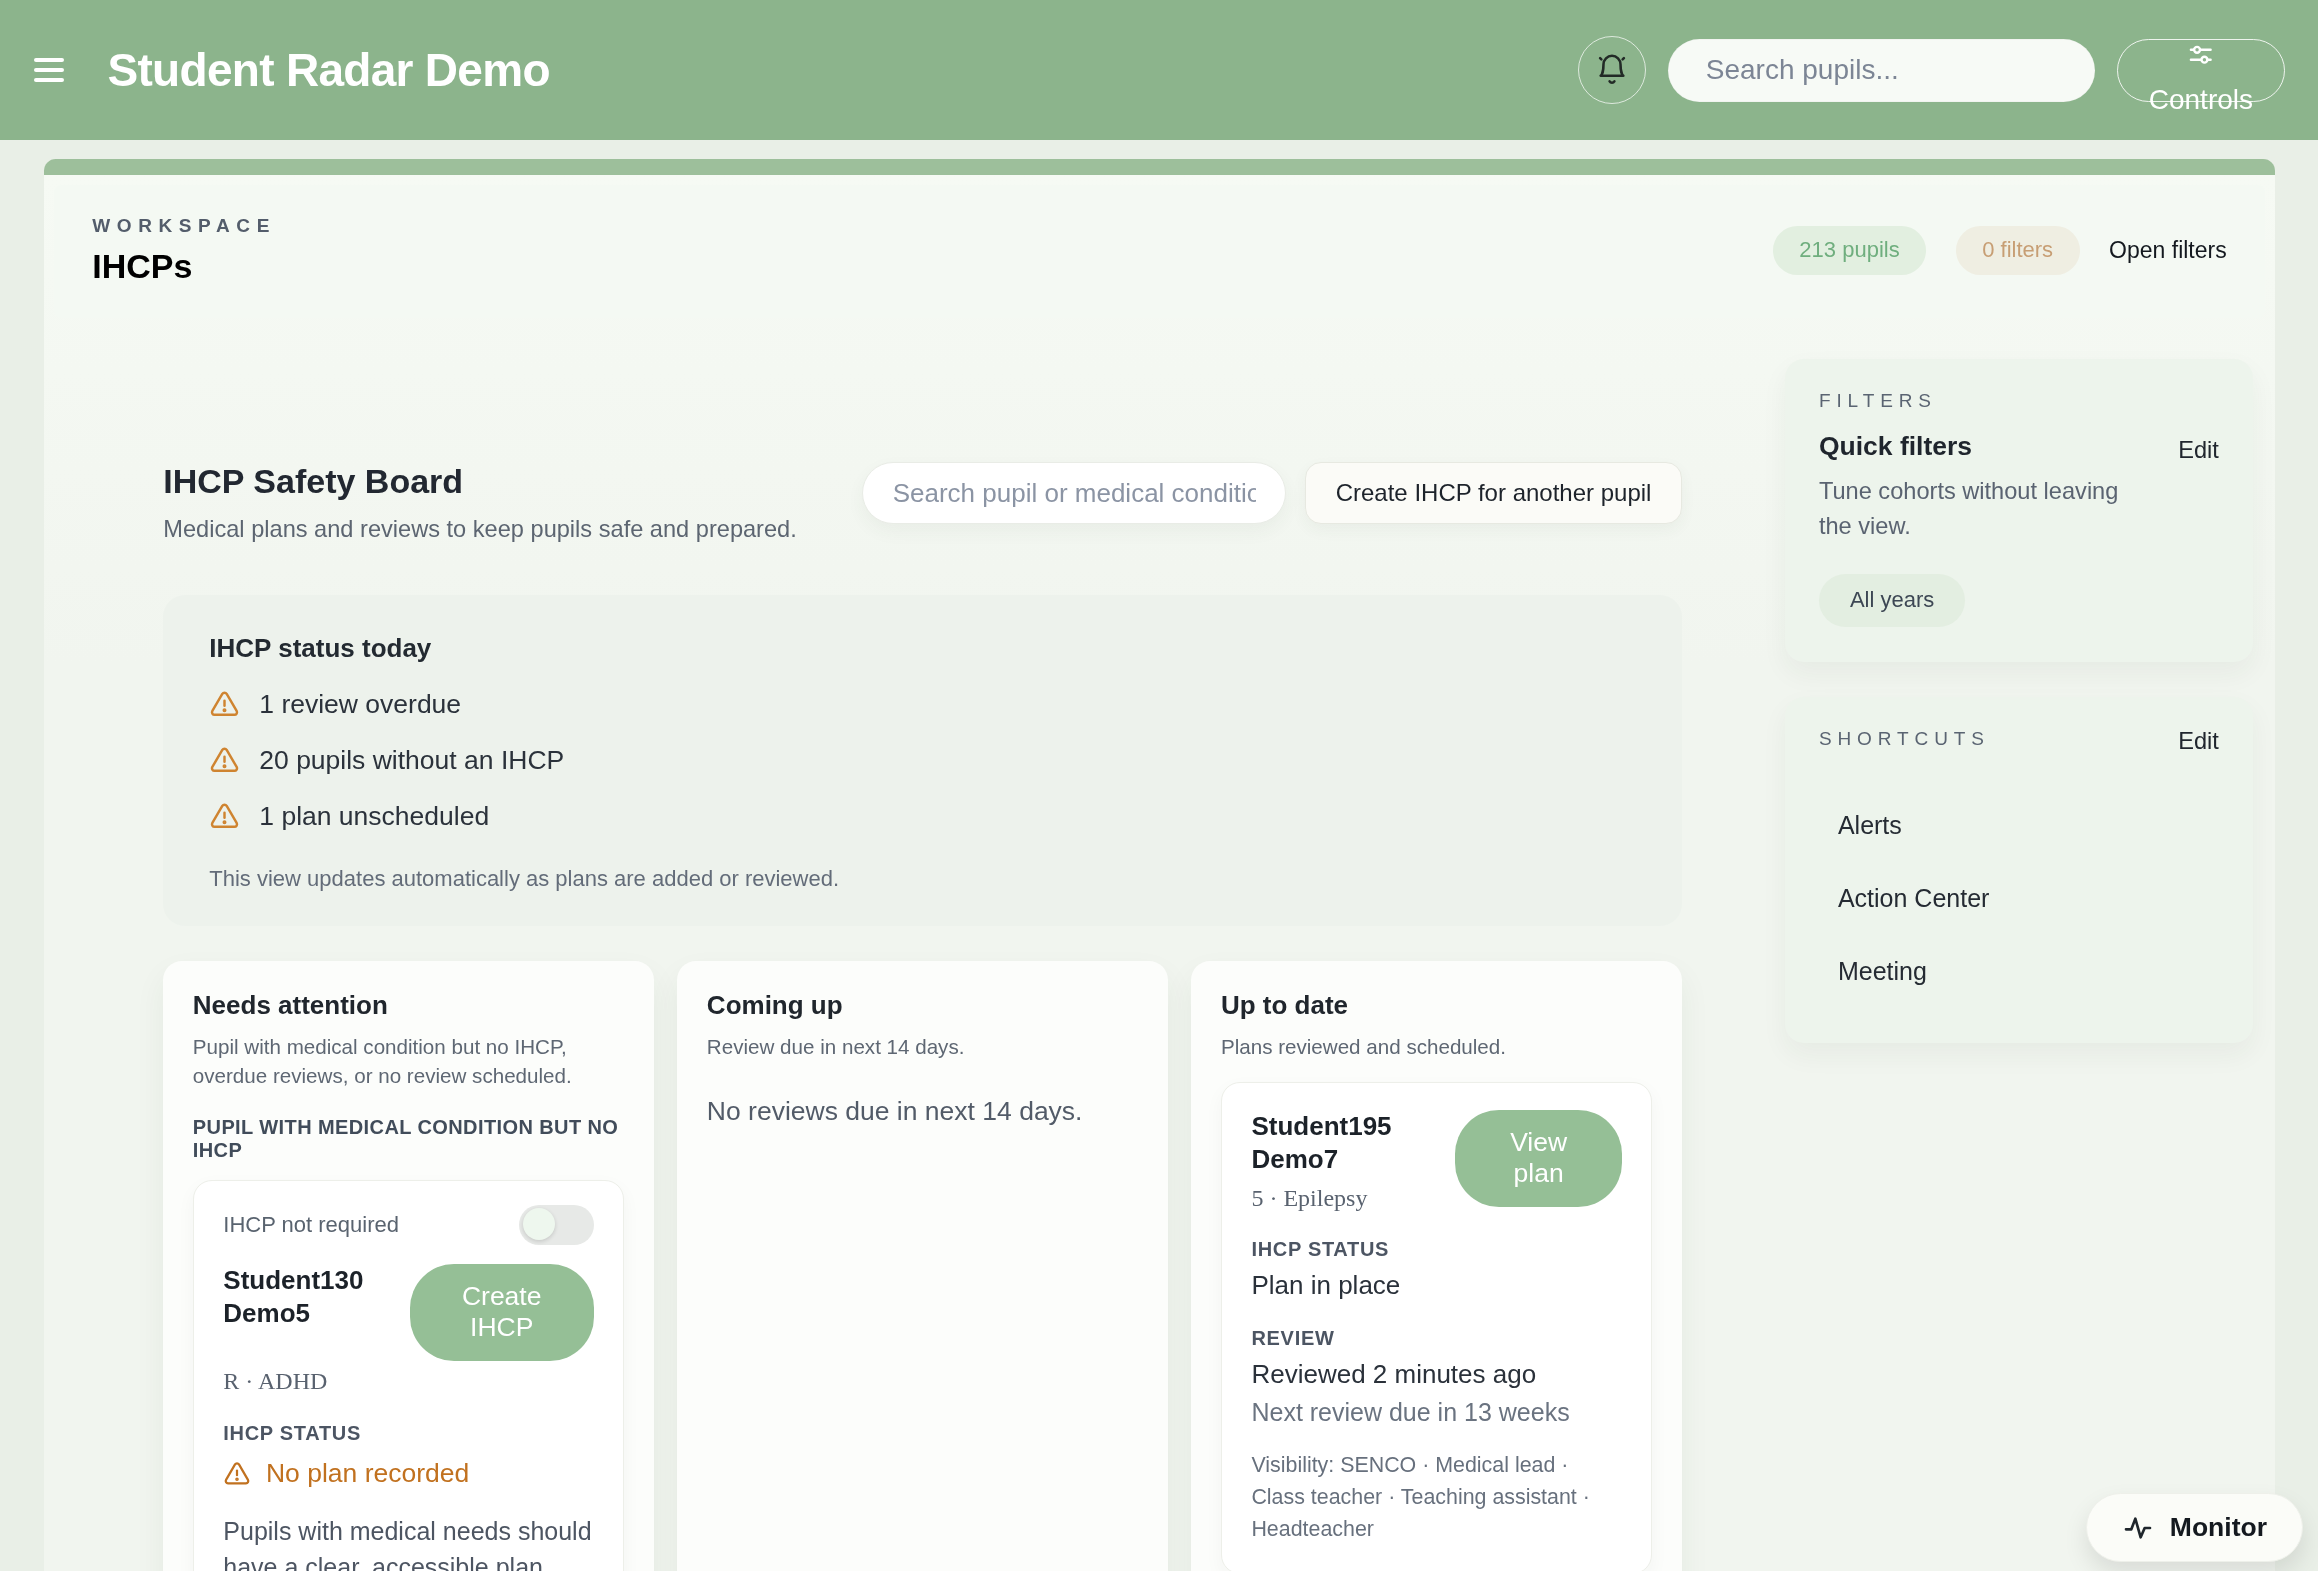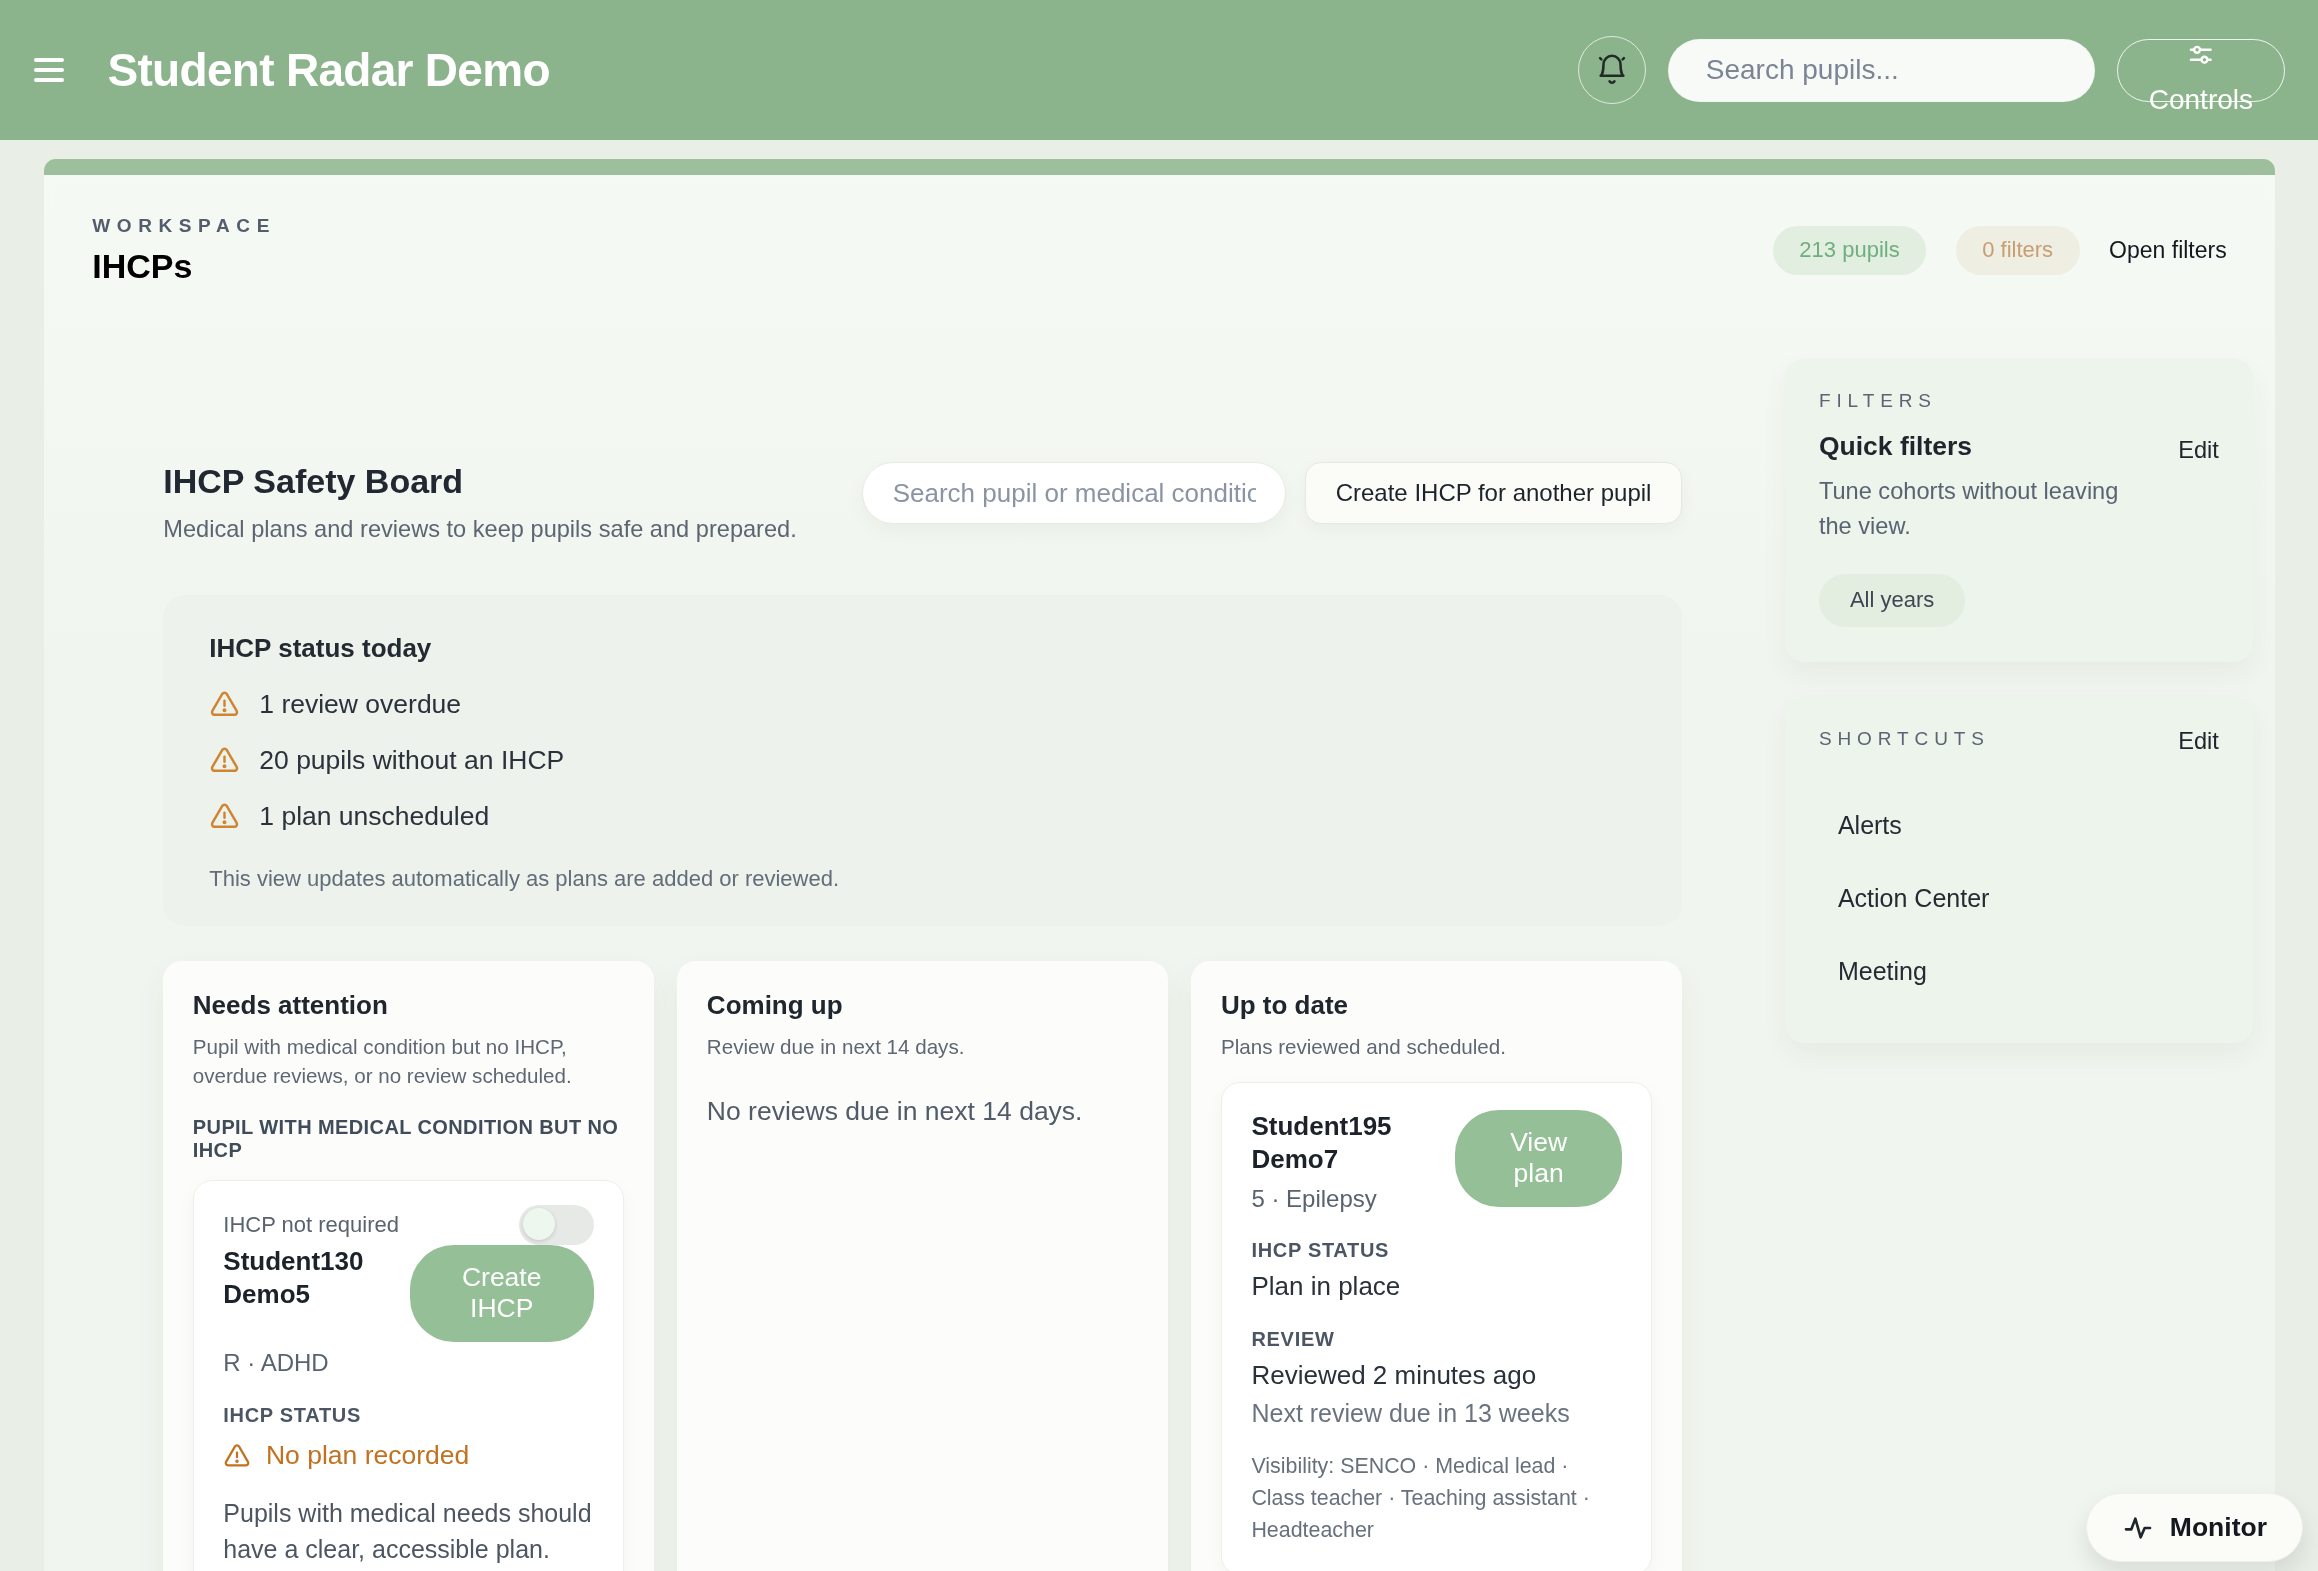--- a/index.html
+++ b/index.html
@@ -77,26 +77,26 @@
   .col-sub { font-size:20.6px; color:#5e6773; line-height:1.45; margin-top:10.3px; }
   .section-label { font-size:20px; font-weight:bold; color:#414c5a; letter-spacing:0.4px; margin-top:25px; }
 
   .pupil-card { margin-top:17.7px; background:#ffffff; border:0.7px solid #edefe9; border-radius:19px;
     padding:23.6px 29.5px 26.5px; box-shadow:0 7.4px 19px rgba(40,60,40,.04); }
   .toggle-row { display:flex; align-items:center; justify-content:space-between; }
   .toggle-label { font-size:22px; color:#59636f; }
   .toggle { width:75px; height:40px; border-radius:20.6px; background:#e7e9e7; position:relative; border:none; cursor:pointer; }
   .toggle .knob { position:absolute; left:4.4px; top:3.7px; width:32px; height:32px; border-radius:50%;
     background:#eef7ee; box-shadow:0 1.5px 4.4px rgba(0,0,0,.15); }
-  .name-row { display:flex; justify-content:space-between; align-items:flex-start; gap:14.7px; }
+  .name-row { display:flex; justify-content:space-between; align-items:flex-start; margin-top:19px; gap:14.7px; }
   .pupil-name { font-size:26px; font-weight:bold; color:#1c2229; line-height:1.3; max-width:52%; }
   .pupil-name.wide { max-width:70%; }
   .btn-green { background:#95bf96; color:#ffffff; border:none; border-radius:44px;
     font-size:26.5px; font-family:inherit; padding:17.7px 37px; cursor:pointer; }
-  .pupil-meta { font-size:24px; color:#59626f; margin-top:7.4px; }
+  .pupil-meta { font-size:24px; color:#59626f; margin-top:7.4px;font-family:Liberation Serif, serif; }
   .mini-label { font-size:20px; font-weight:bold; color:#4c5563; letter-spacing:0.7px; margin-top:26.5px; }
   .warn-row { display:flex; align-items:center; gap:14.7px; margin-top:13.3px; }
   .warn-text { font-size:26.5px; color:#c1711f; font-weight:500; }
   .pupil-desc { font-size:25px; color:#4d5562; line-height:1.45; margin-top:23.6px; }
 
   .empty-text { font-size:26.5px; color:#525b68; margin-top:35px; }
 
   .plan-card { margin-top:20.6px; background:#ffffff; border:0.7px solid #edefe9; border-radius:19px;
     padding:26.5px 29.5px 28px; box-shadow:0 7.4px 19px rgba(40,60,40,.04); }
   .plan-value { font-size:26px; color:#2a313a; font-weight:500; margin-top:8.8px; }

